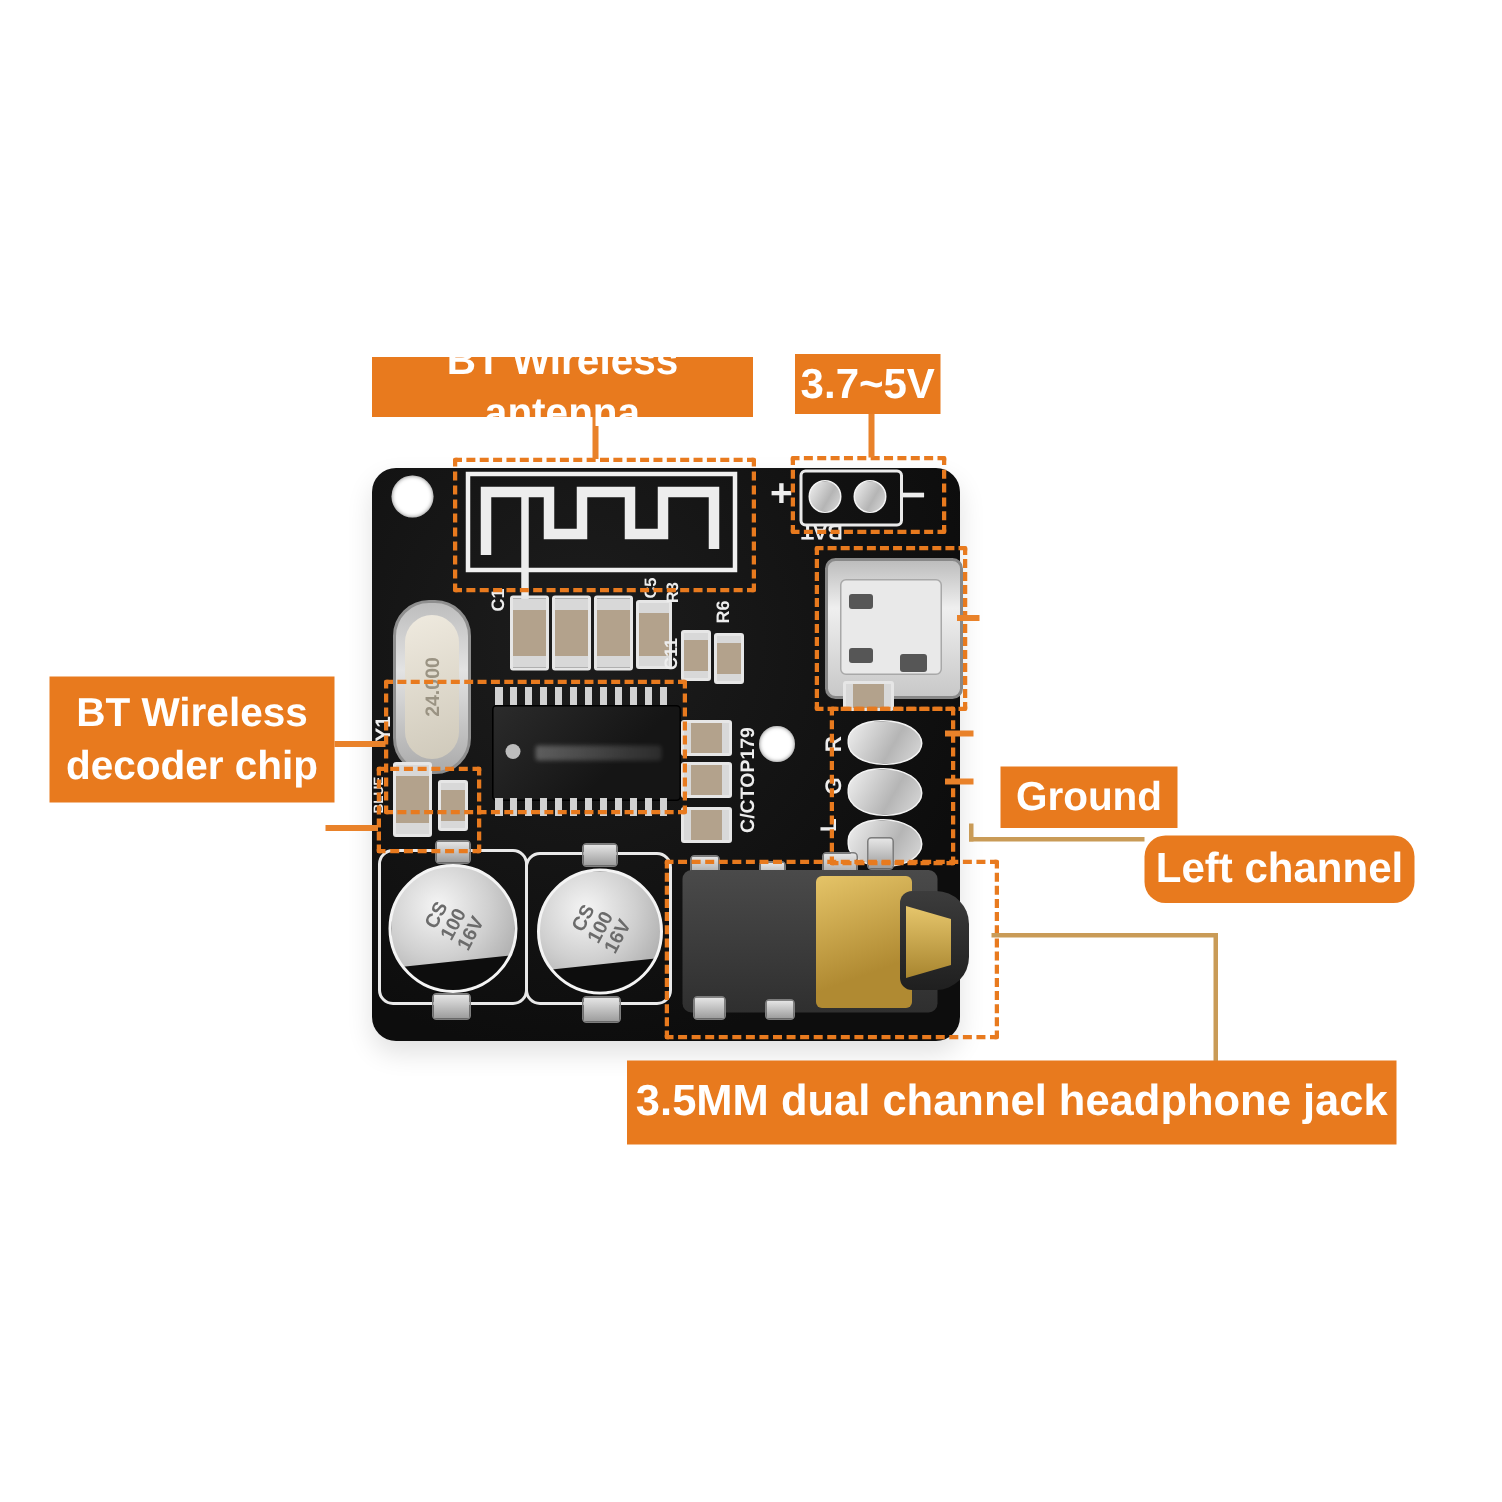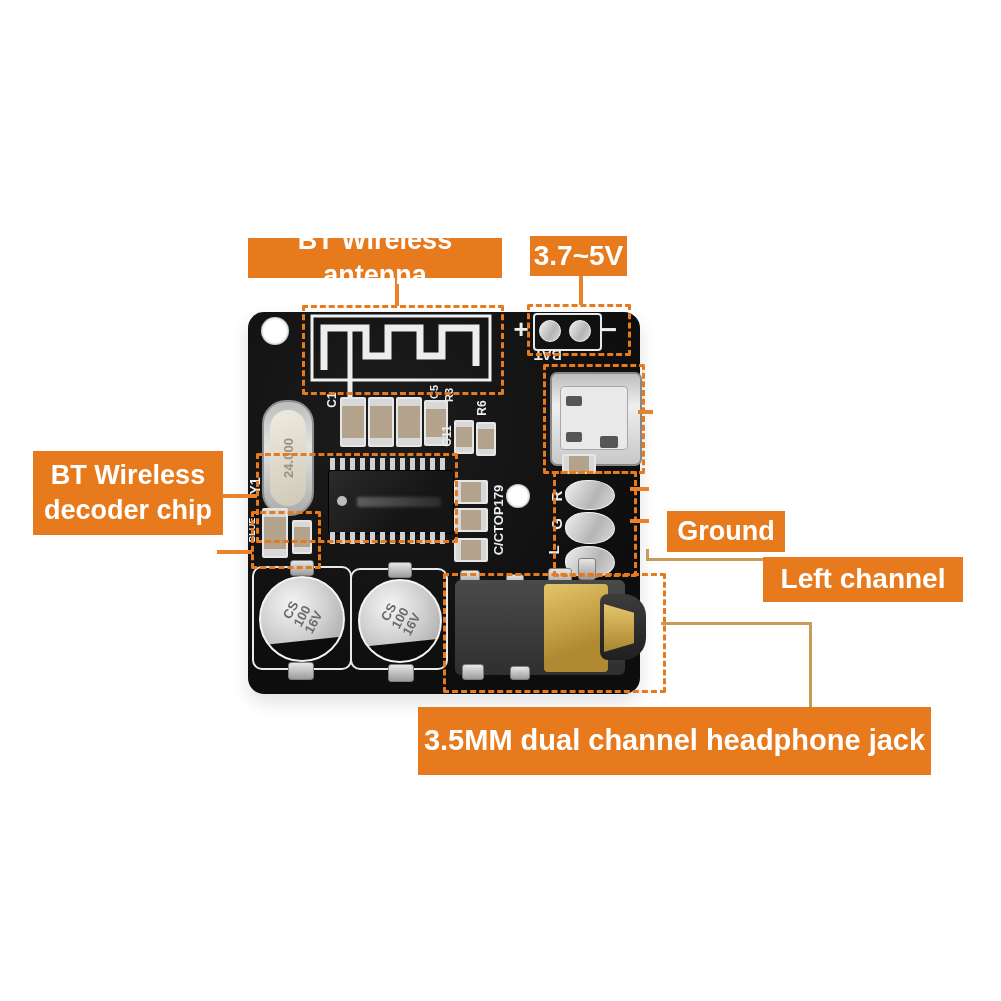--- a/index.html
+++ b/index.html
@@ -178,18 +178,18 @@
   <div class="hl" style="left:630px;top:487px;width:19px;"></div>
   <div class="hl" style="left:630px;top:519px;width:19px;"></div>
   <div class="vl tanv" style="left:646px;top:549px;height:12px;"></div>
   <div class="hl tan" style="left:646px;top:558px;width:117px;"></div>
   <div class="hl tan" style="left:661px;top:622px;width:151px;"></div>
   <div class="vl tanv" style="left:809px;top:622px;height:86px;"></div>
 
   <div class="lbl" style="left:248px;top:238px;width:254px;height:40px;font-size:27px;">BT Wireless antenna</div>
   <div class="lbl" style="left:530px;top:236px;width:97px;height:40px;font-size:28px;">3.7~5V</div>
   <div class="lbl" style="left:648px;top:511px;width:118px;height:41px;font-size:27px;margin-left:19px;">Ground</div>
-  <div class="lbl" style="left:763px;top:557px;width:200px;height:45px;font-size:28px;">Left channel</div>
+  <div class="lbl" style="left:763px;top:557px;width:180px;height:45px;font-size:28px;border-radius:14px;">Left channel</div>
   <div class="lbl" style="left:33px;top:420px;width:190px;height:84px;font-size:27px;margin-top:31px;">BT Wireless
 decoder chip</div>
-  <div class="lbl" style="left:418px;top:707px;width:513px;height:68px;font-size:29px;">3.5MM dual channel headphone jack</div>
+  <div class="lbl" style="left:418px;top:707px;width:513px;height:56px;font-size:29px;">3.5MM dual channel headphone jack</div>
 
 </div>
 
 </body></html>

